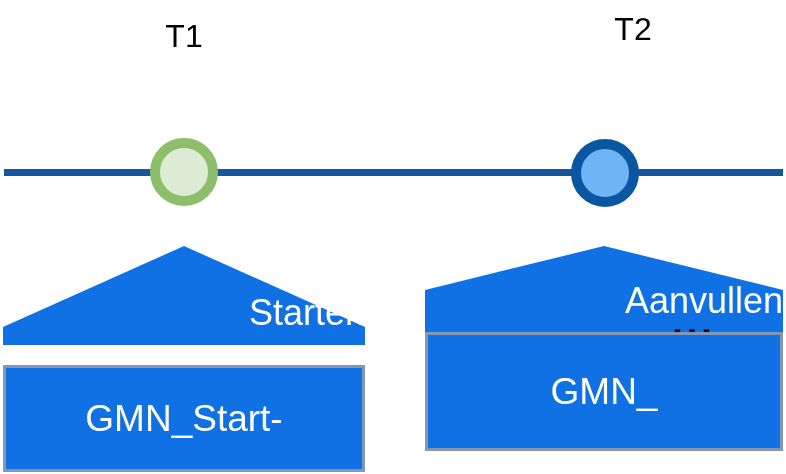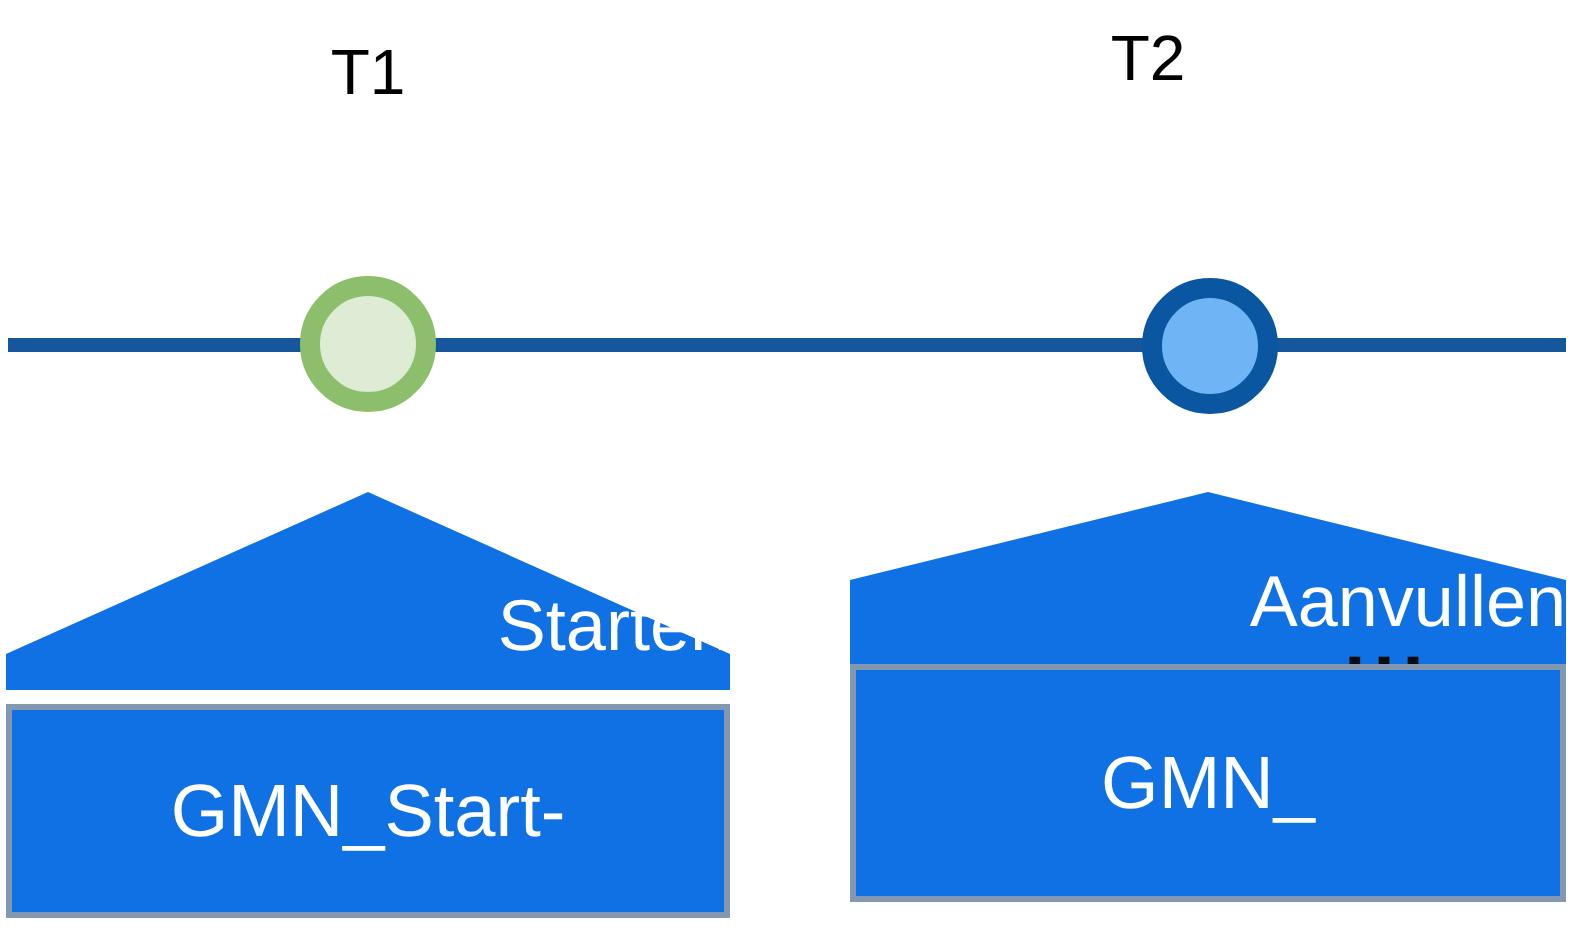--- a/index.html
+++ b/index.html
@@ -24,21 +24,21 @@
     overflow:hidden;
   }
   .time-label{
     position:absolute;
     width:120px;
     text-align:center;
     font-size:32px;
     color:#000000;
   }
   .t1-label{left:124px;top:18px;}
-  .t2-label{left:514px;top:11px;}
+  .t2-label{left:573px;top:11px;}
   .timeline-line{
     position:absolute;
     left:4px;top:169px;
     width:779px;height:7px;
     background:var(--timeline-blue);
   }
   .marker{
     position:absolute;
     width:68px;height:68px;
     border-radius:50%;
@@ -84,21 +84,21 @@
     border:3px solid var(--box-border);
     color:#ffffff;
     font-size:37px;
     line-height:49px;
     display:flex;
     flex-direction:column;
     align-items:center;
     justify-content:center;
     text-align:center;
   }
-  .entity-box-left{left:3px;top:352px;width:362px;height:107px;}
+  .entity-box-left{left:3px;top:365px;width:362px;height:107px;}
   .entity-box-right{left:425px;top:332px;width:358px;height:119px;}
 </style>
 </head>
 <body>
 
 <div class="canvas">
 
   <div class="time-label t1-label">T1</div>
   <div class="time-label t2-label">T2</div>
 

